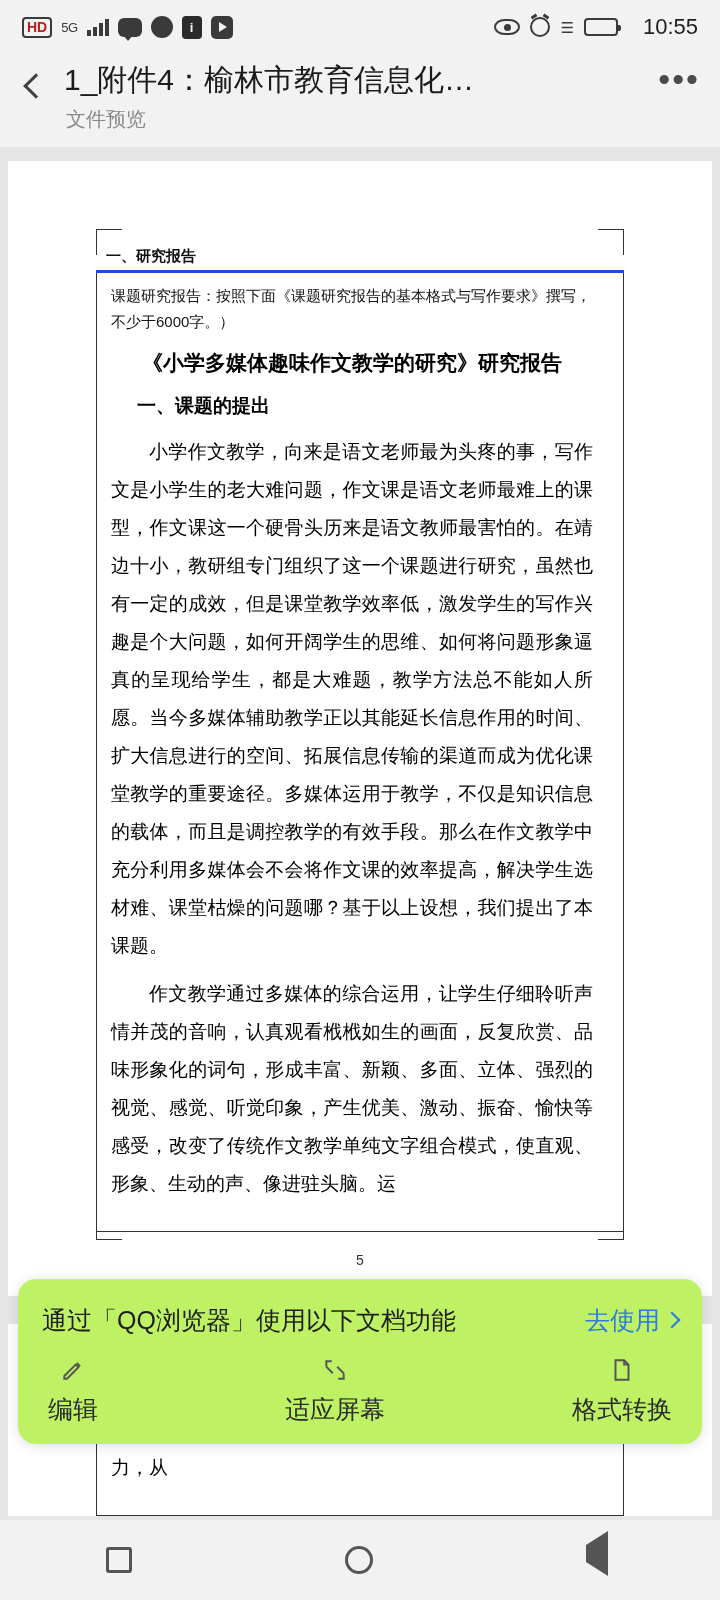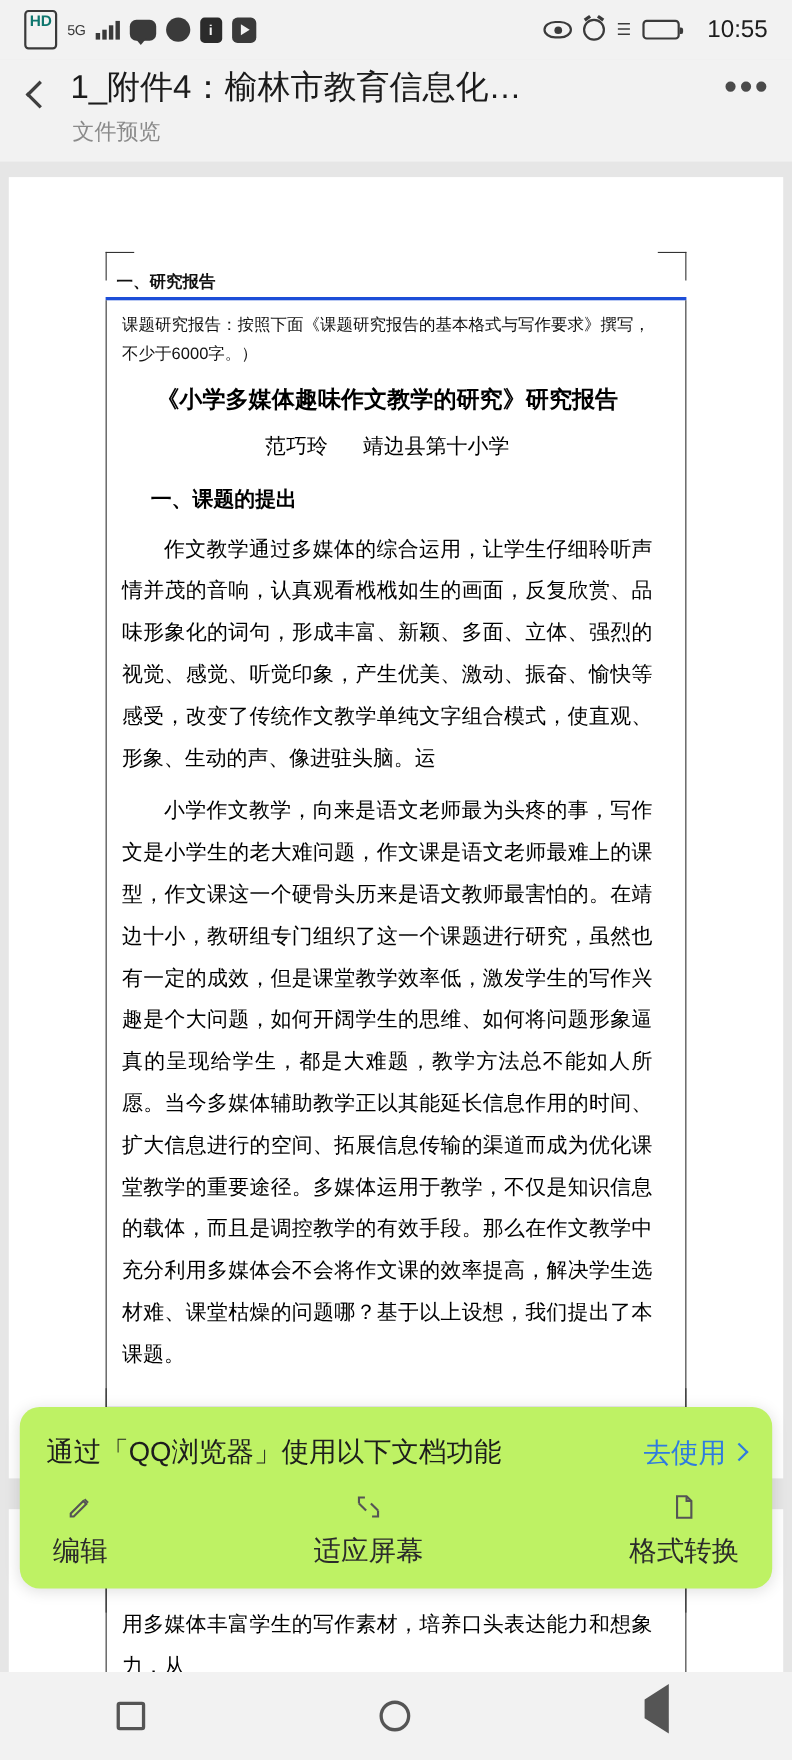--- a/index.html
+++ b/index.html
@@ -22,23 +22,23 @@
     height: 54px;
     background: #f2f2f2;
     display: flex;
     align-items: center;
     padding: 0 22px;
     flex: none;
   }
   .sb-left { display: flex; align-items: center; gap: 9px; }
   .sb-right { display: flex; align-items: center; gap: 10px; margin-left: auto; }
   .hd-badge {
-    font-size: 14px; font-weight: bold; color: #0f766e;
+    font-size: 14px; font-weight: bold; color: #b91c1c;
     border: 2px solid #3a3a3a; border-radius: 4px;
-    padding: 0 3px; line-height: 17px; height: 36px;
+    padding: 0 3px; line-height: 17px; height: 21px;
   }
   .fiveg { font-size: 13px; color: #3a3a3a; line-height: 1; letter-spacing: -0.5px; }
   .bars { display: flex; align-items: flex-end; gap: 2px; height: 18px; }
   .bars i { display: block; width: 4px; background: #3a3a3a; }
   .bars i:nth-child(1) { height: 6px; }
   .bars i:nth-child(2) { height: 9px; }
   .bars i:nth-child(3) { height: 13px; }
   .bars i:nth-child(4) { height: 17px; }
   .icon-chat {
     width: 24px; height: 19px; background: #3a3a3a; border-radius: 6px;
@@ -286,26 +286,23 @@
       <div class="page-inner">
         <span class="crop-mark cm-tl"></span>
         <span class="crop-mark cm-tr"></span>
         <span class="crop-mark cm-bl"></span>
         <span class="crop-mark cm-br"></span>
 
         <div class="sec-head">一、研究报告</div>
         <div class="framed">
           <div class="note">课题研究报告：按照下面《课题研究报告的基本格式与写作要求》撰写，不少于6000字。）</div>
           <div class="doc-h1">《小学多媒体趣味作文教学的研究》研究报告</div>
-          <div class="doc-author">
-            <span>范巧玲</span><span>靖边县第十小学</span>
-          </div>
           <div class="doc-h2">一、课题的提出</div>
+          <p class="para">小学作文教学，向来是语文老师最为头疼的事，写作文是小学生的老大难问题，作文课是语文老师最难上的课型，作文课这一个硬骨头历来是语文教师最害怕的。在靖边十小，教研组专门组织了这一个课题进行研究，虽然也有一定的成效，但是课堂教学效率低，激发学生的写作兴趣是个大问题，如何开阔学生的思维、如何将问题形象逼真的呈现给学生，都是大难题，教学方法总不能如人所愿。当今多媒体辅助教学正以其能延长信息作用的时间、扩大信息进行的空间、拓展信息传输的渠道而成为优化课堂教学的重要途径。多媒体运用于教学，不仅是知识信息的载体，而且是调控教学的有效手段。那么在作文教学中充分利用多媒体会不会将作文课的效率提高，解决学生选材难、课堂枯燥的问题哪？基于以上设想，我们提出了本课题。</p>
           <p class="para">作文教学通过多媒体的综合运用，让学生仔细聆听声情并茂的音响，认真观看栰栰如生的画面，反复欣赏、品味形象化的词句，形成丰富、新颖、多面、立体、强烈的视觉、感觉、听觉印象，产生优美、激动、振奋、愉快等感受，改变了传统作文教学单纯文字组合模式，使直观、形象、生动的声、像进驻头脑。运</p>
-          <p class="para">小学作文教学，向来是语文老师最为头疼的事，写作文是小学生的老大难问题，作文课是语文老师最难上的课型，作文课这一个硬骨头历来是语文教师最害怕的。在靖边十小，教研组专门组织了这一个课题进行研究，虽然也有一定的成效，但是课堂教学效率低，激发学生的写作兴趣是个大问题，如何开阔学生的思维、如何将问题形象逼真的呈现给学生，都是大难题，教学方法总不能如人所愿。当今多媒体辅助教学正以其能延长信息作用的时间、扩大信息进行的空间、拓展信息传输的渠道而成为优化课堂教学的重要途径。多媒体运用于教学，不仅是知识信息的载体，而且是调控教学的有效手段。那么在作文教学中充分利用多媒体会不会将作文课的效率提高，解决学生选材难、课堂枯燥的问题哪？基于以上设想，我们提出了本课题。</p>
         </div>
         <div class="page-num">5</div>
       </div>
     </div>
 
     <div class="page-gap"></div>
 
     <div class="page page2">
       <div class="page-inner">
         <span class="crop-mark cm-tl"></span>

